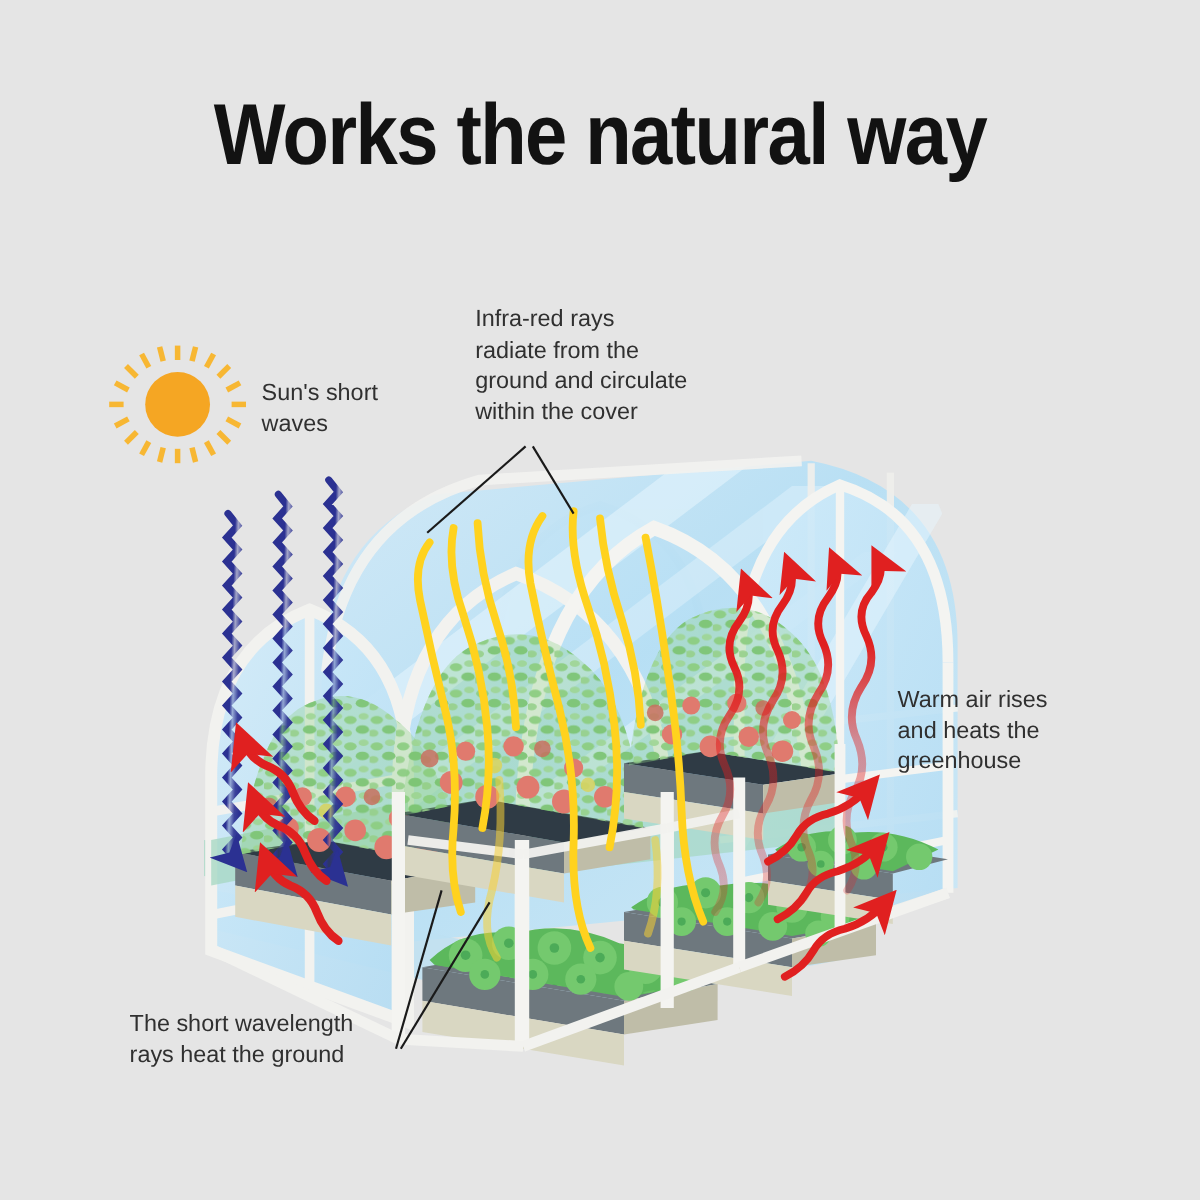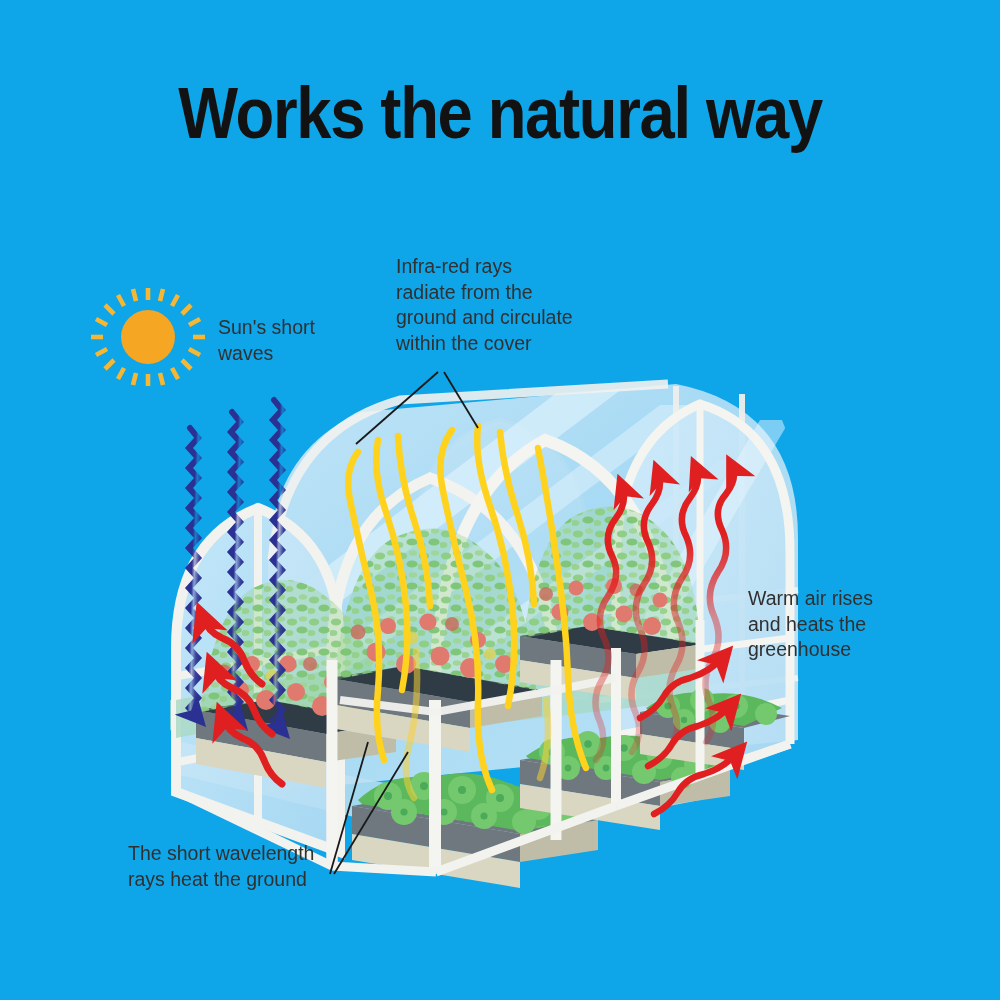--- a/index.html
+++ b/index.html
@@ -2,21 +2,21 @@
 <html><head>
 <meta charset="utf-8">
 <style>
   html,body{margin:0;padding:0;}
   body{
     width:1000px;height:1000px;
     background:#ffffff;
     font-family:"Liberation Sans", sans-serif;
     overflow:hidden;
   }
-  #stage{position:relative;width:1000px;height:1000px;background:#0ea5e9;}
+  #stage{position:relative;width:1000px;height:1000px;background:#e5e5e5;}
 
   #title{
     position:absolute;left:0;top:72px;width:1000px;
     text-align:center;
     font-family:"Liberation Sans", sans-serif;
     font-weight:700;
     font-size:72px;
     letter-spacing:-1.5px;
     color:#121212;
     transform:scaleX(0.88);
@@ -28,22 +28,22 @@
     position:absolute;
     font-family:"Liberation Sans", sans-serif;
     font-size:19.5px;
     line-height:25.5px;
     color:#303030;
     white-space:pre-line;
   }
   #c-sun{left:218px;top:315px;width:150px;}
   #c-infra{left:396px;top:254px;width:215px;}
   #c-longer{left:688px;top:288px;width:240px;}
-  #c-warm{left:748px;top:586px;width:180px;}
-  #c-short{left:108px;top:841px;width:230px;margin-left:20px;}
+  #c-warm{left:748px;top:571px;width:180px;}
+  #c-short{left:108px;top:841px;width:230px;}
 
   #scene{position:absolute;left:0;top:0;width:1000px;height:1000px;}
 </style>
 </head>
 <body>
 
 <div id="stage">
 
   <div id="title">Works the natural way</div>
 

